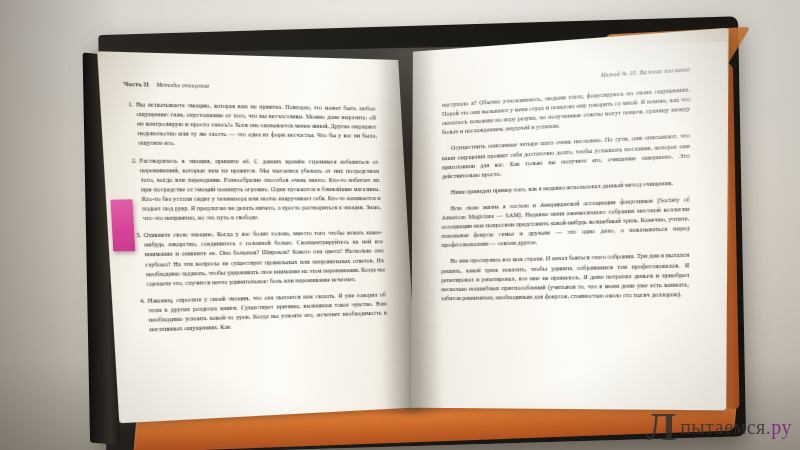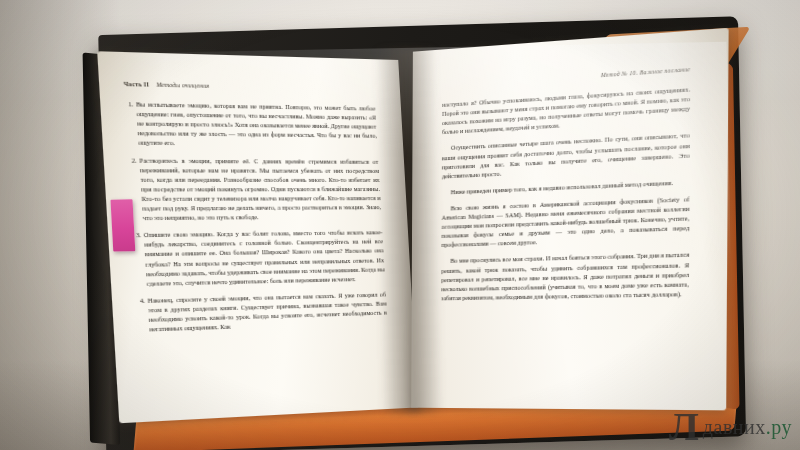--- a/index.html
+++ b/index.html
@@ -240,21 +240,21 @@
     font-size: 40px;
     line-height: 34px;
     font-weight: 700;
     color: #2f2f2f;
   }
   .watermark .wm-text {
     font-size: 20px;
     letter-spacing: .5px;
     color: #303030;
   }
-  .watermark .wm-text .wm-dot { color: #14532d; }
+  .watermark .wm-text .wm-dot { color: #701a75; }
 </style>
 </head>
 <body>
 
 <div id="scene">
 
   <div class="bg-top"></div>
   <div class="bg-bottom"></div>
   <div class="bg-shadow-left"></div>
   <div class="bg-shadow-bottom"></div>
@@ -299,16 +299,16 @@
     <div class="gutter"></div>
     <div class="page-sheen"></div>
     <div class="bookmark"></div>
 
   </div>
 
   <div class="bg-vignette"></div>
 
   <div class="watermark">
     <span class="wm-l">Л</span>
-    <span class="wm-text"><span>давних</span><span class="wm-dot">.ру</span></span>
+    <span class="wm-text"><span>пытаемся</span><span class="wm-dot">.ру</span></span>
   </div>
 
 </div>
 
 </body></html>

